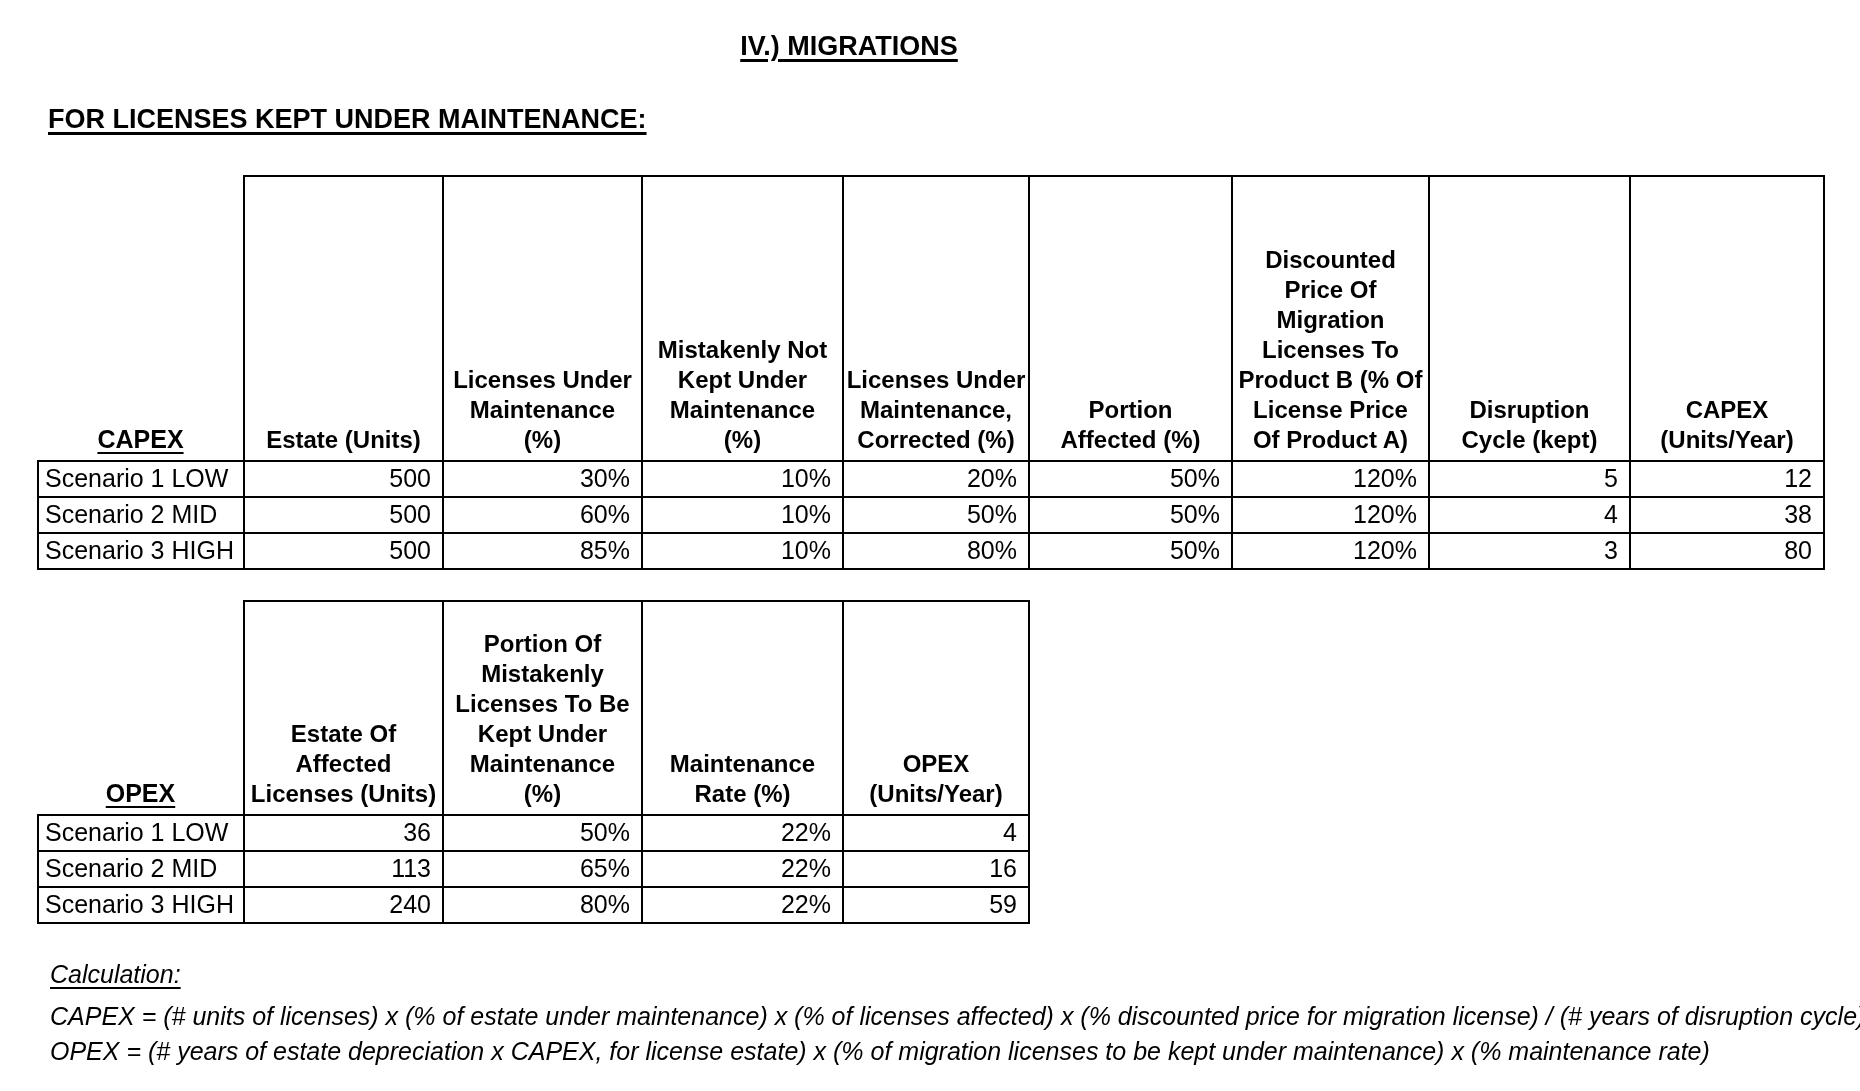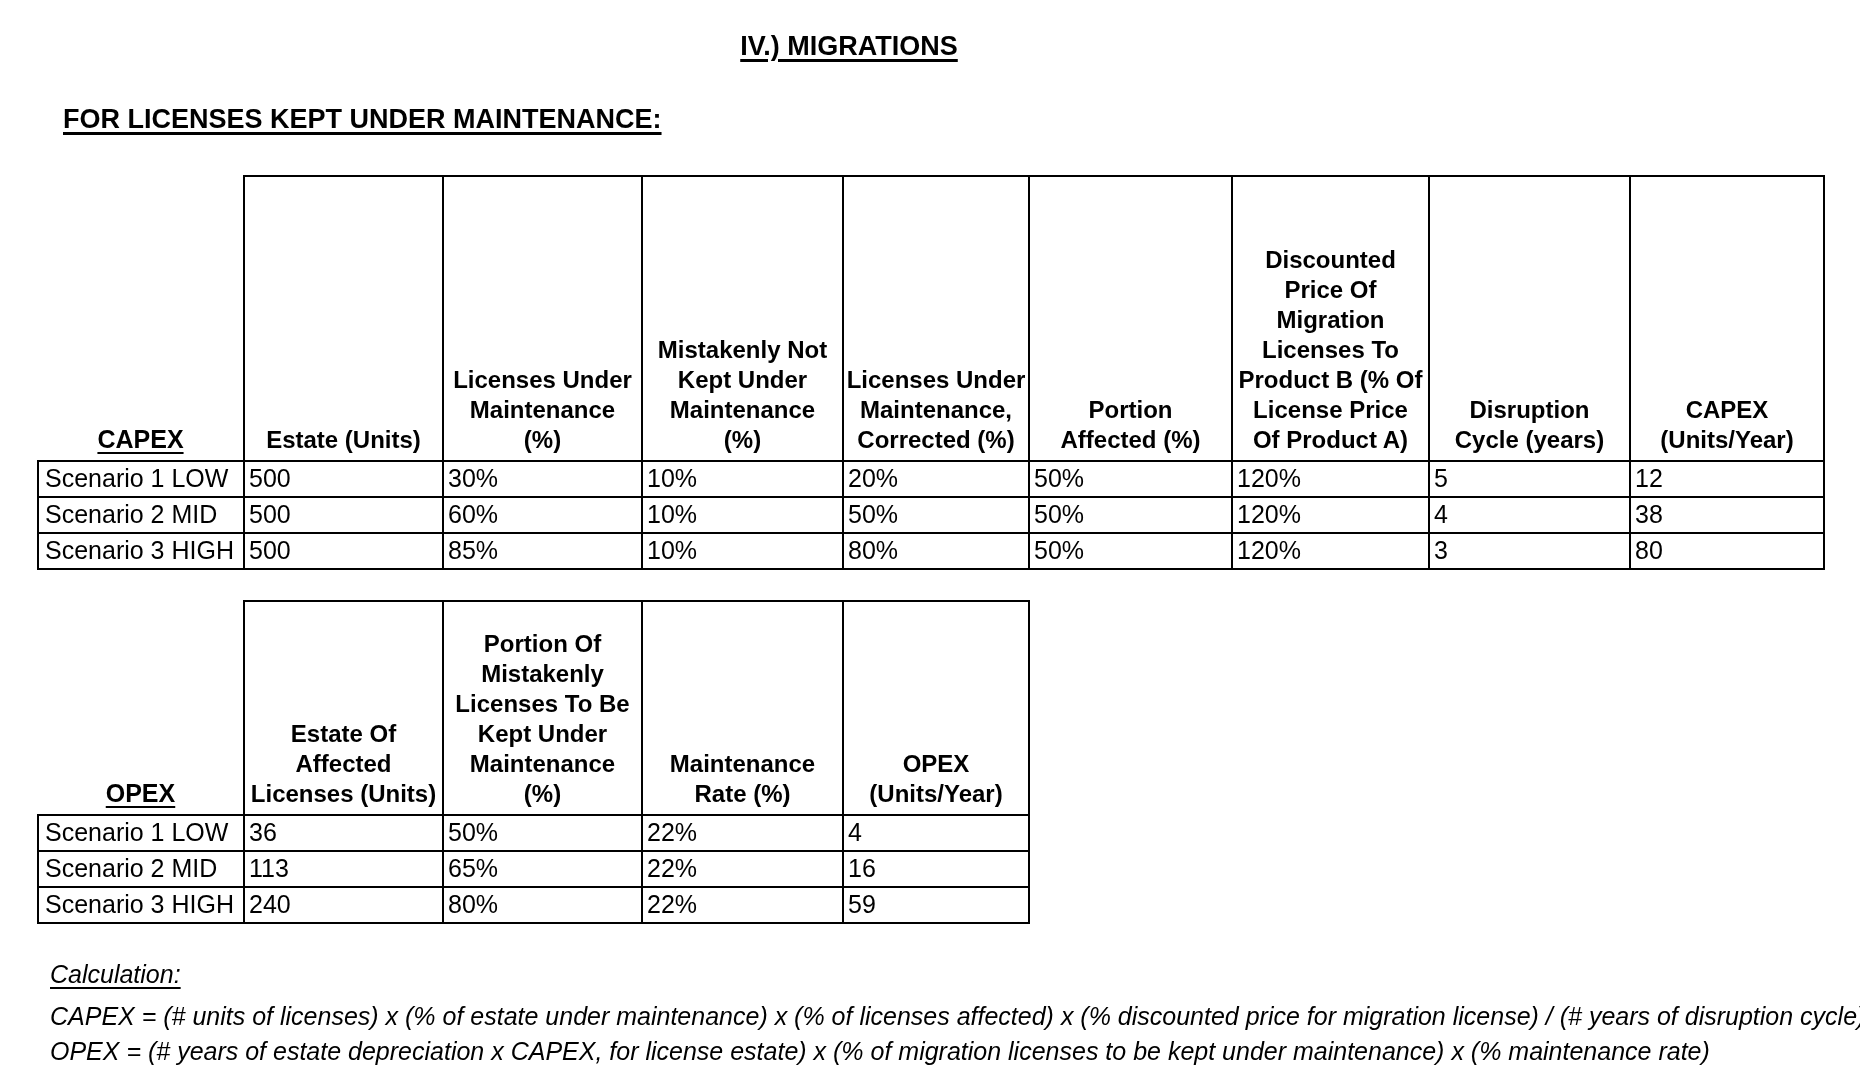--- a/index.html
+++ b/index.html
@@ -28,21 +28,21 @@
     font-weight: bold;
     text-decoration: underline;
     text-underline-offset: 4px;
     text-decoration-thickness: 2.5px;
     margin-left: 28px;
   }
 
   .section-heading {
     position: absolute;
     top: 104px;
-    left: 63px;
+    left: 48px;
     font-size: 27px;
     font-weight: bold;
     text-decoration: underline;
     text-underline-offset: 4px;
     text-decoration-thickness: 2.5px;
   }
 
   table.grid {
     position: absolute;
     border-collapse: collapse;
@@ -86,20 +86,21 @@
     font-size: 25px;
     text-align: left;
     vertical-align: middle;
     padding: 0 4px 2px 6px;
     overflow: hidden;
     white-space: nowrap;
   }
   .grid td.num {
     border: 2px solid #000;
     font-size: 25px;
+    text-align: right;
     vertical-align: middle;
     padding: 0 11px 2px 4px;
     white-space: nowrap;
   }
 
   .calc {
     position: absolute;
     left: 50px;
     top: 960px;
     font-style: italic;
@@ -153,21 +154,21 @@
     <td class="hdr">Portion
 Affected (%)</td>
     <td class="hdr">Discounted
 Price Of
 Migration
 Licenses To
 Product B (% Of
 License Price
 Of Product A)</td>
     <td class="hdr">Disruption
-Cycle (years)</td>
+Cycle (kept)</td>
     <td class="hdr">CAPEX
 (Units/Year)</td>
   </tr>
   <tr class="drow">
     <td class="lbl">Scenario 1 LOW</td>
     <td class="num">500</td>
     <td class="num">30%</td>
     <td class="num">10%</td>
     <td class="num">20%</td>
     <td class="num">50%</td>

